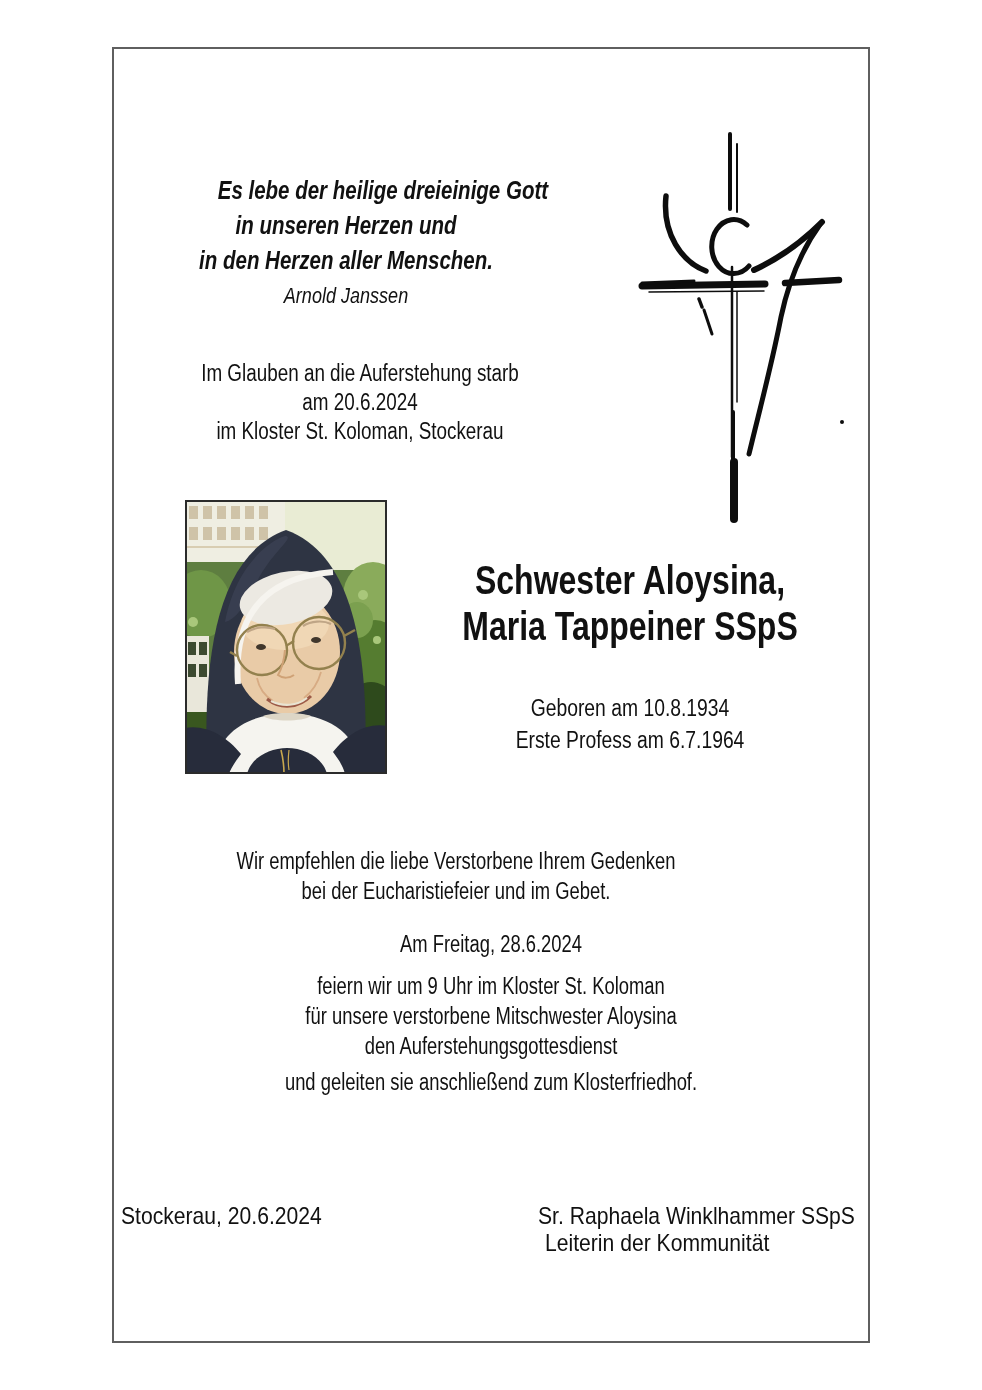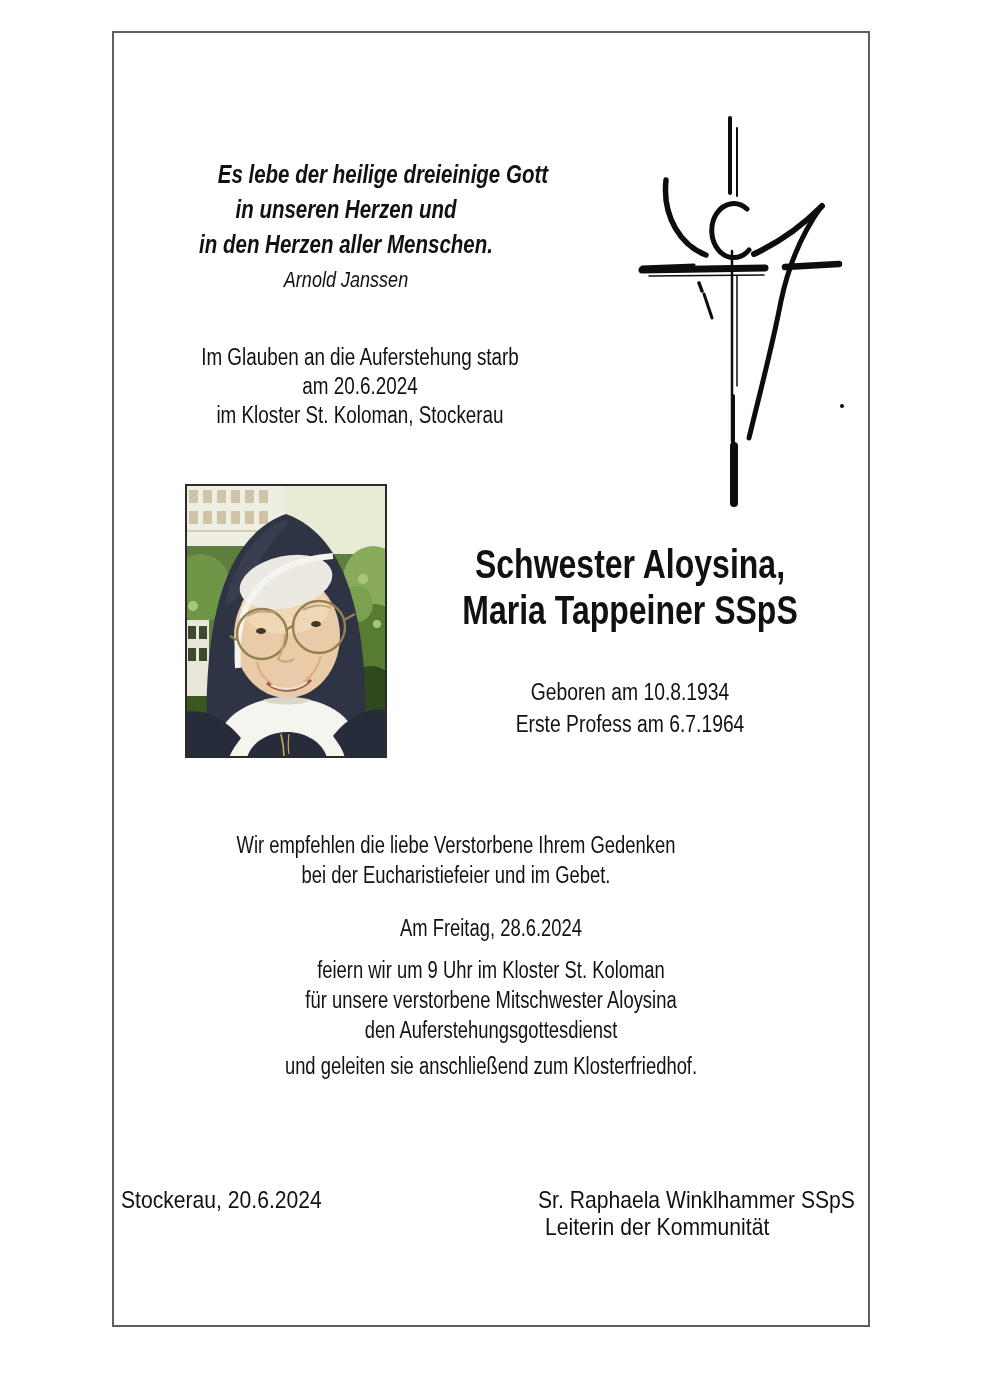--- a/index.html
+++ b/index.html
@@ -2,21 +2,21 @@
 <html><head>
 <meta charset="utf-8">
 <style>
   html,body { margin:0; padding:0; background:#ffffff; }
   .page {
     position:relative; width:982px; height:1390px; background:#ffffff;
     font-family:"Liberation Sans","DejaVu Sans",sans-serif; color:#111111;
     overflow:hidden;
   }
   .card {
-    position:absolute; left:112px; top:31px; width:754px; height:1292px;
+    position:absolute; left:112px; top:47px; width:754px; height:1292px;
     border:2px solid #5f5f5f; background:#ffffff;
   }
   .abs { position:absolute; }
 
   
   .quote {
     left:0; top:124px; width:464px; text-align:center;
     font-weight:bold; font-style:italic; font-size:25px; line-height:35px;
     transform:scaleX(0.82); transform-origin:50% 0; white-space:nowrap;
   }

